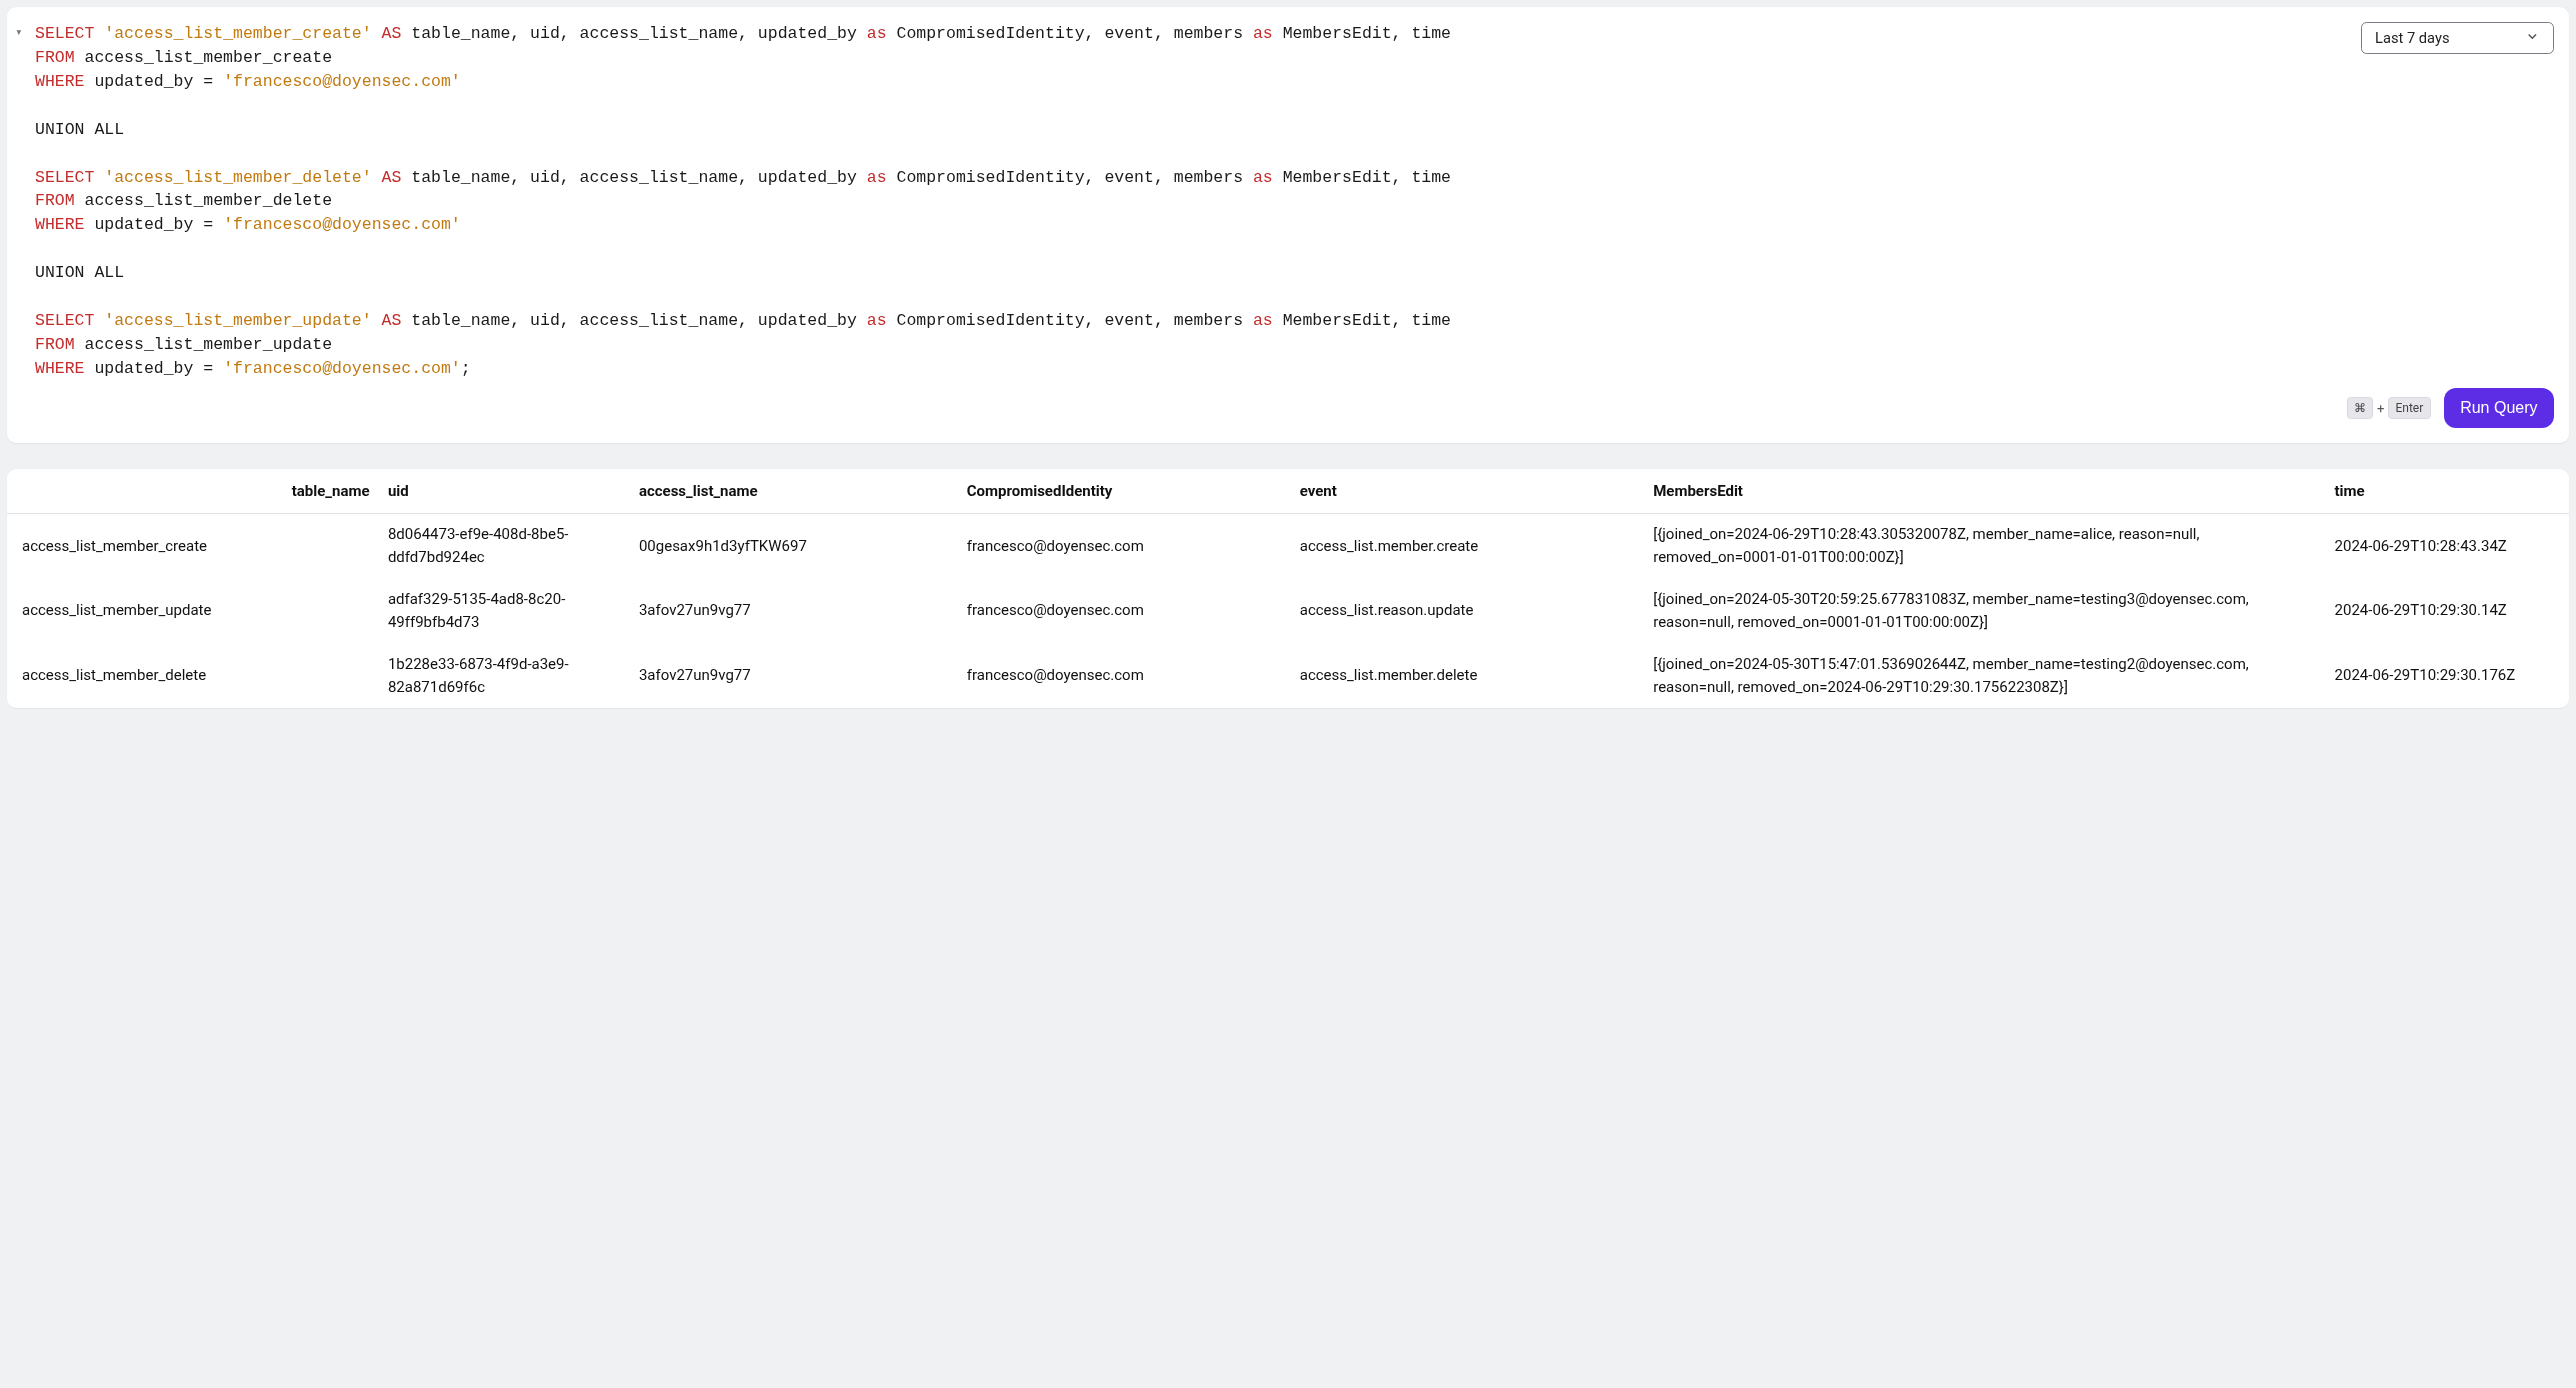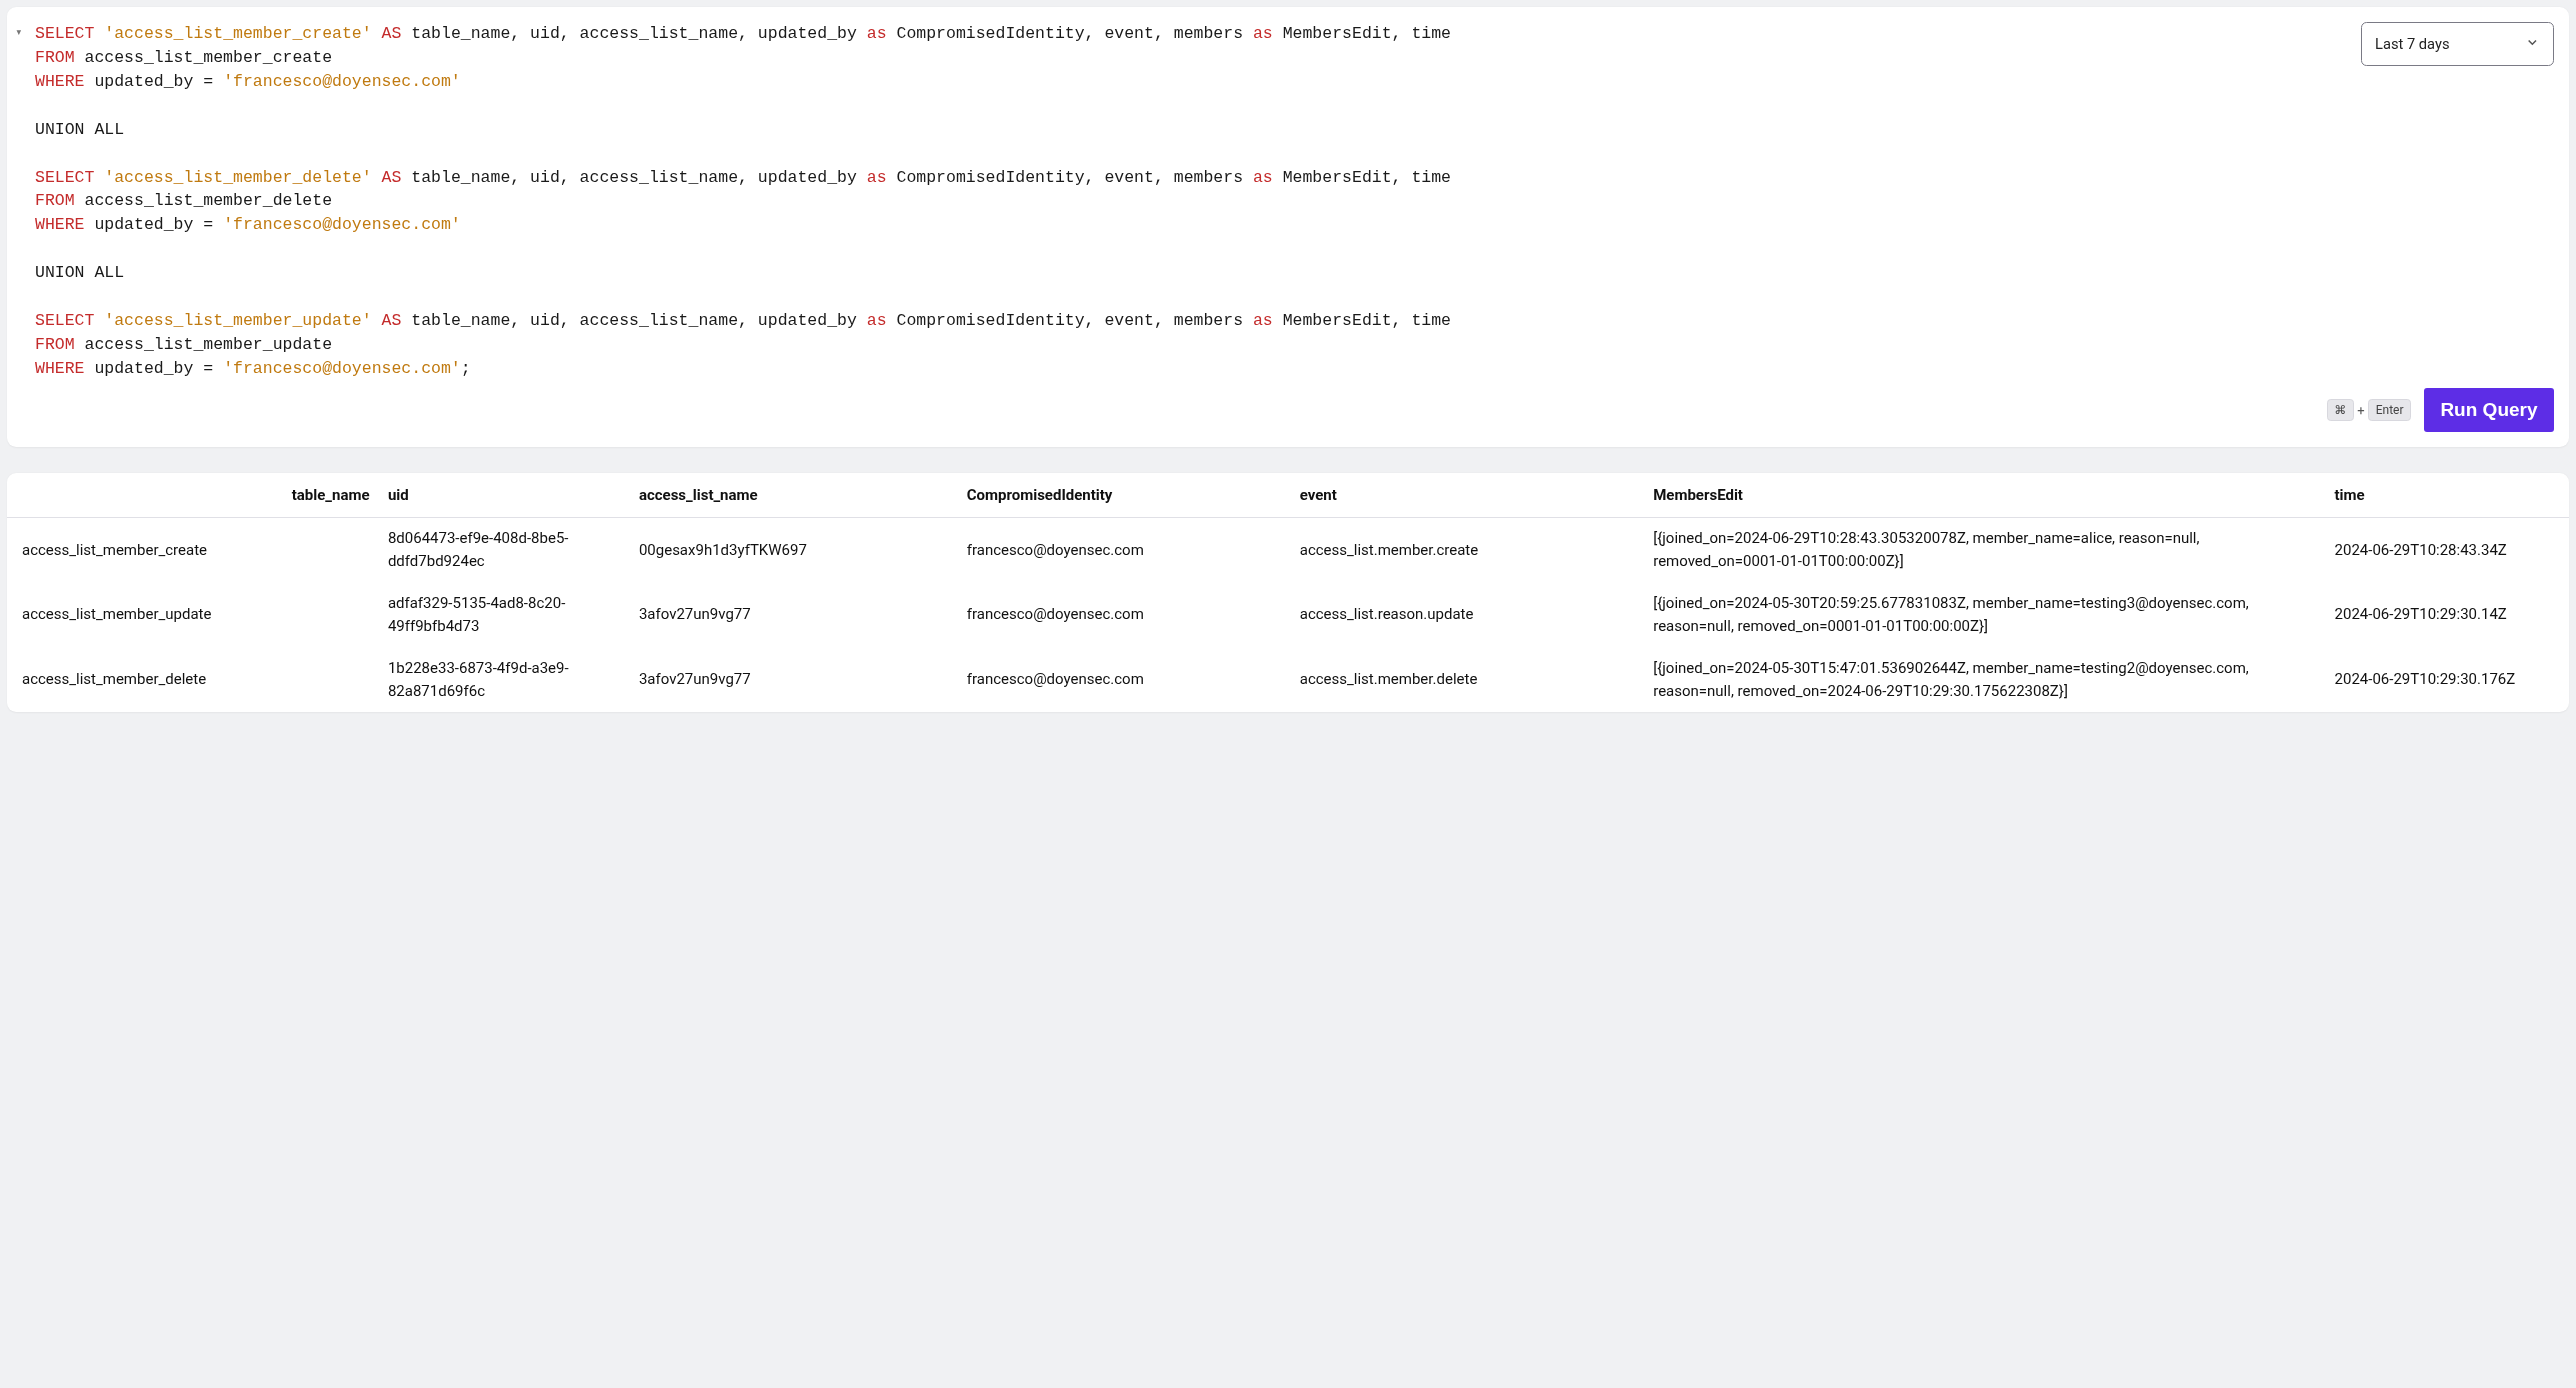--- a/index.html
+++ b/index.html
@@ -40,21 +40,21 @@
       padding-right: 202px;
       min-height: 330px;
     }
     .kw-red { color: #c42b2b; font-weight: 400; }
     .kw-str { color: #c07a10; }
     .date-range {
       position: absolute;
       top: 14.7px;
       right: 14.7px;
       width: 193px;
-      height: 44px;
+      height: 32px;
       border: 0.9px solid #7a7a85;
       border-radius: 5.5px;
       display: flex;
       align-items: center;
       justify-content: space-between;
       padding: 0 13px;
       background: #fff;
       font-size: 14.7px;
       color: #222;
       cursor: pointer;
@@ -81,24 +81,24 @@
       border-radius: 3.7px;
       padding: 2.8px 6.4px;
       font-size: 12px;
       color: #444;
       border: 0.9px solid #d8d8de;
     }
     .run-btn {
       background: #5d2de6;
       color: #fff;
       border: none;
-      border-radius: 3px;
+      border-radius: 12px;
       padding: 11px 16.5px;
-      font-size: 19px;
-      font-weight: 700;
+      font-size: 16px;
+      font-weight: 400;
       cursor: pointer;
     }
     .results-panel {
       background: #fff;
       border-radius: 9.2px;
       box-shadow: 0 0.9px 1.8px rgba(0,0,0,0.05);
     }
     table.results {
       width: 100%;
       border-collapse: collapse;

